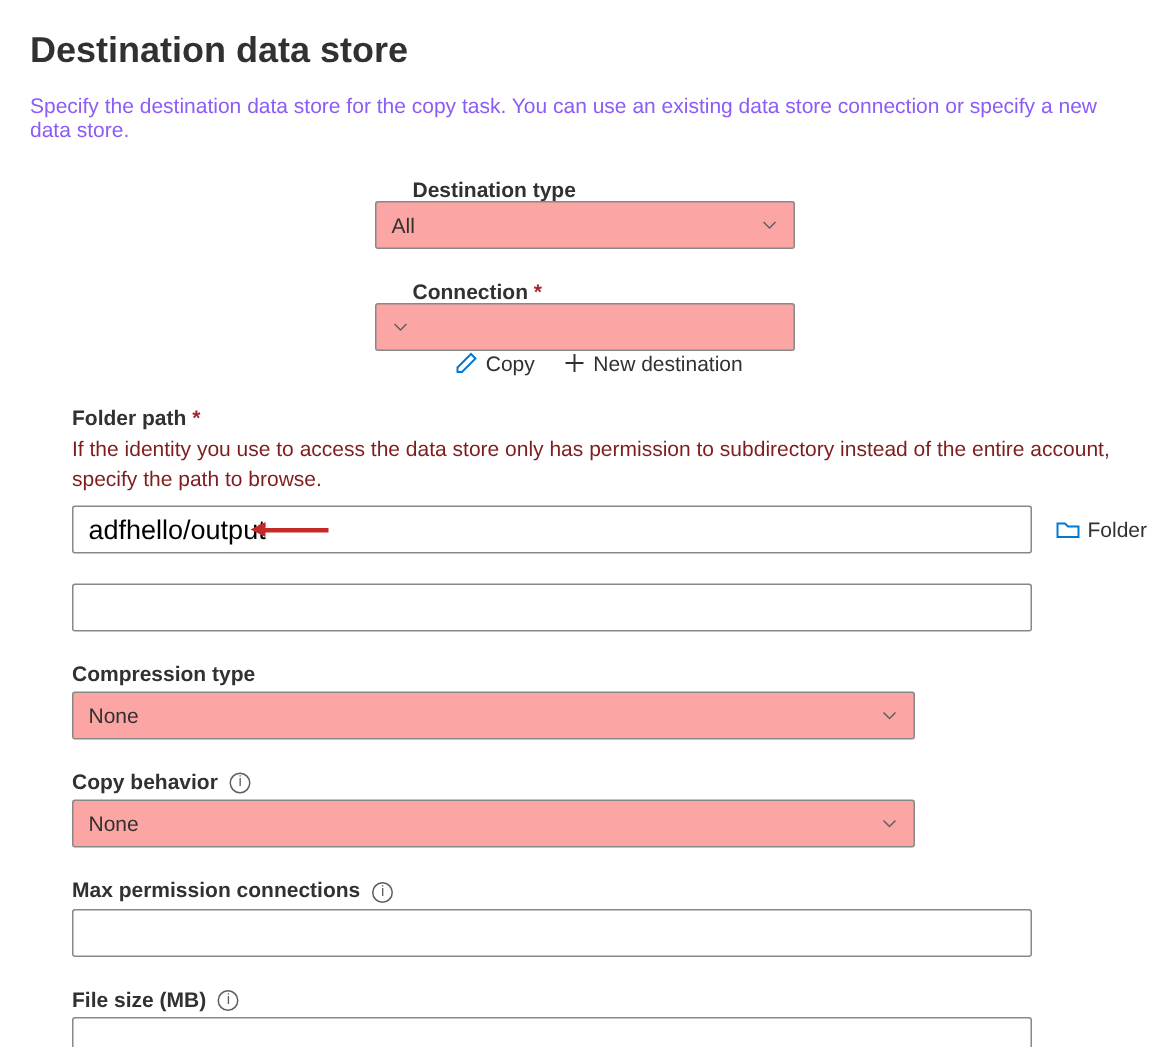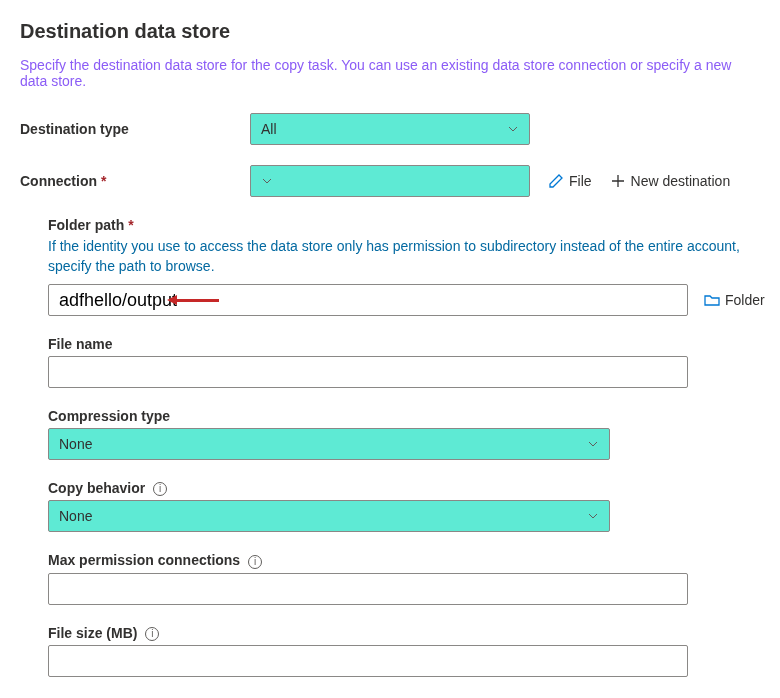--- a/index.html
+++ b/index.html
@@ -9,61 +9,62 @@
     }
     body {
       font-family: 'Segoe UI', Tahoma, Geneva, Verdana, sans-serif;
       font-size: 14px;
       color: #323130;
       background: #ffffff;
       padding: 20px;
       width: 780px;
     }
     h1 {
-      font-size: 20px;
+      font-size: 24px;
       font-weight: 600;
       margin-bottom: 14px;
     }
     .description {
       color: #8b5cf6;
       margin-bottom: 24px;
     }
     .form-row {
       margin-bottom: 20px;
       margin-left: 28px;
     }
     .form-row-inline {
       display: flex;
       align-items: center;
       margin-bottom: 20px;
+      flex-direction: column;
     }
     .label {
       font-weight: 600;
       width: 230px;
       flex-shrink: 0;
     }
     .label-block {
       font-weight: 600;
       display: block;
       margin-bottom: 4px;
     }
     .required {
       color: #a4262c;
     }
     .help-text {
-      color: #0369a1;
+      color: #7f1d1d;
       margin-bottom: 8px;
       line-height: 1.4;
     }
     .select {
       width: 280px;
       height: 32px;
       border: 1px solid #8a8886;
       border-radius: 2px;
-      background: #5eead4;
+      background: #fca5a5;
       padding: 0 10px;
       display: flex;
       align-items: center;
       justify-content: space-between;
       cursor: pointer;
     }
     .select-text {
       display: flex;
       align-items: center;
       gap: 6px;
@@ -171,21 +172,21 @@
   <div class="select">
     <svg class="chevron-down" viewBox="0 0 12 12">
         <path d="M2 4 L6 8 L10 4" stroke="#605e5c" stroke-width="1" fill="none"></path>
       </svg>
   </div>
   <div style="display:flex;gap:18px;margin-left:18px;">
     <div class="action-link">
       <svg class="icon-svg" viewBox="0 0 16 16">
           <path d="M2 14 L2 11 L11 2 L14 5 L5 14 Z" fill="none" stroke="#0078d4" stroke-width="1.3"></path>
         </svg>
-      <span>File</span>
+      <span>Copy</span>
     </div>
     <div class="action-link">
       <svg class="icon-svg" viewBox="0 0 16 16">
           <path d="M8 2 L8 14 M2 8 L14 8" stroke="#323130" stroke-width="1.3"></path>
         </svg>
       <span>New destination</span>
     </div>
   </div>
 </div>
 
@@ -203,21 +204,20 @@
     <div class="action-link">
       <svg class="icon-svg" viewBox="0 0 16 16">
           <path d="M1 4 L6 4 L8 6 L15 6 L15 13 L1 13 Z M1 4 L1 13" fill="none" stroke="#0078d4" stroke-width="1.3"></path>
         </svg>
       <span>Folder</span>
     </div>
   </div>
 </div>
 
 <div class="form-row">
-  <div class="label-block">File name</div>
   <input class="input-text" value="" style="">
 </div>
 
 <div class="form-row">
   <div class="label-block">Compression type</div>
   <div class="select select-full">
     <span>None</span>
     <svg class="chevron-down" viewBox="0 0 12 12">
         <path d="M2 4 L6 8 L10 4" stroke="#605e5c" stroke-width="1" fill="none"></path>
       </svg>

